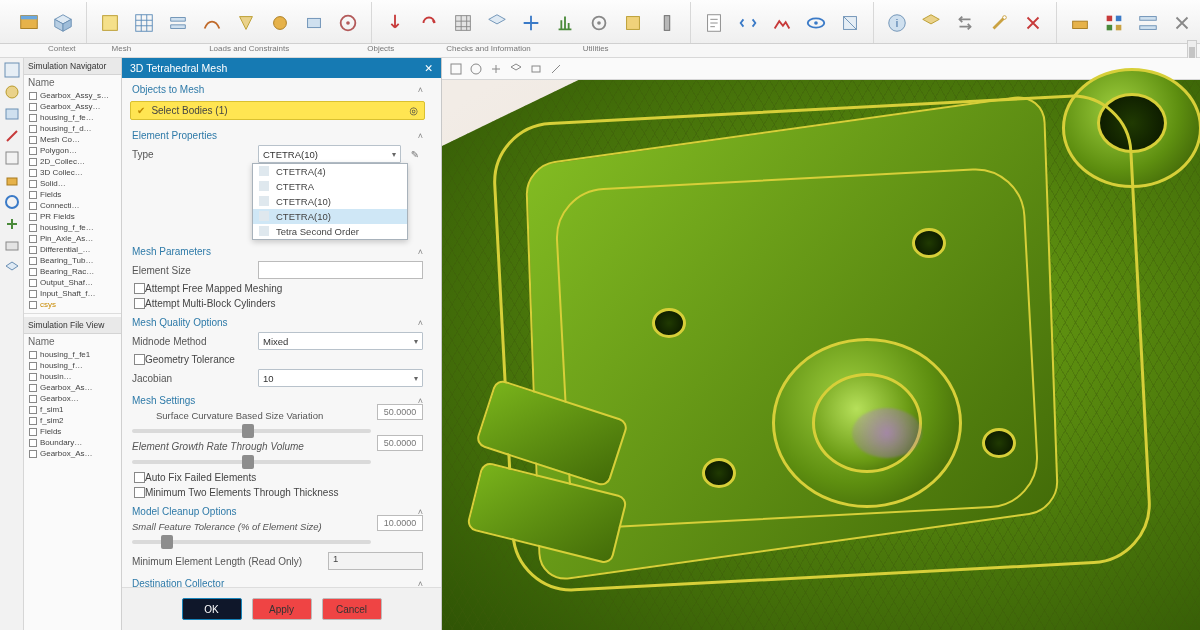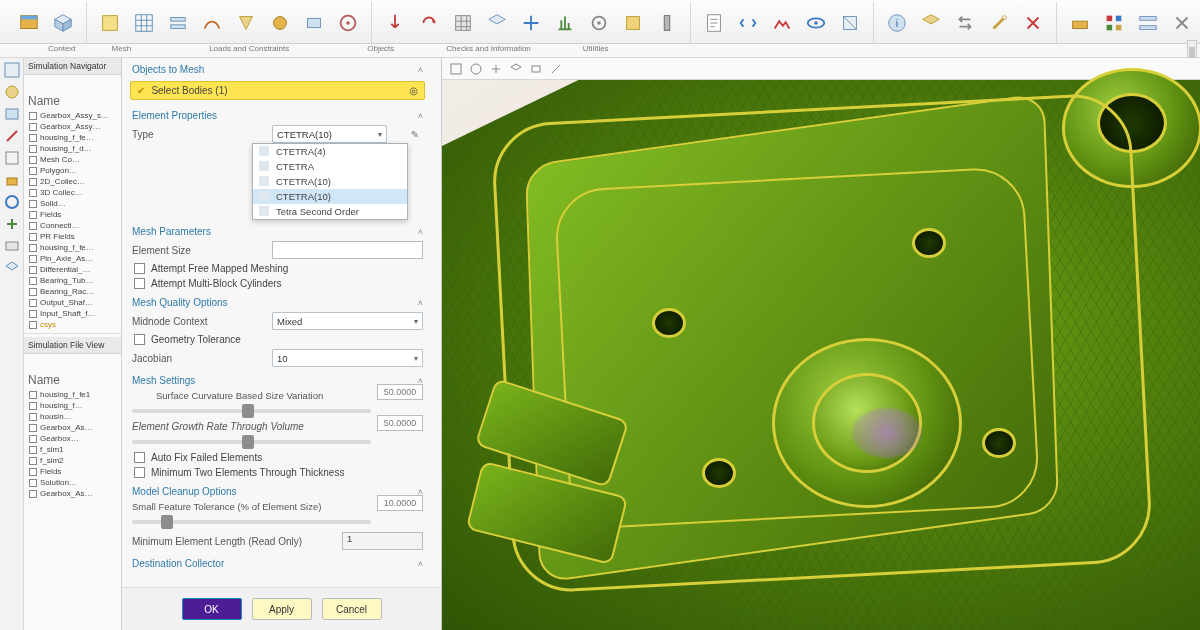--- a/index.html
+++ b/index.html
@@ -12,49 +12,49 @@
   .rib-lbls { height: 14px; display:flex; background:#f7f7f7; border-bottom:1px solid #d8d8d8; font-size:8px; color:#777; padding-left:30px;}
   .rib-lbls span{ padding:0 18px; }
   
   .workspace { display:flex; height: calc(630px - 58px); }
   
   .vrail { width: 24px; background:#f2f2f2; border-right:1px solid #d6d6d6; padding-top:4px; display:flex; flex-direction:column; align-items:center; gap:6px;}
   .vrail .r-ic { width:16px; height:16px; }
   
   .nav { width: 98px; background:#fafafa; border-right:1px solid #d0d0d0; font-size:8px; color:#444; overflow:hidden;}
   .nav .title { background:#e9e9e9; font-size:8.5px; padding:3px 4px; border-bottom:1px solid #d4d4d4; color:#333;}
-  .nav .hdr { font-size:12px; padding:2px 4px; color:#666;margin-top:17px;}
+  .nav .hdr { font-size:10px; padding:2px 4px; color:#666;}
   .nav .row { display:flex; align-items:center; gap:3px; padding:1px 3px 1px 5px; white-space:nowrap;}
   .nav .row .bx{ width:8px;height:8px;border:1px solid #888; background:#fff;}
   .nav .sep{ height:1px; background:#ddd; margin:3px 0;}
   
   .dialog { width: 320px; background:#f7f7f7; border-right:1px solid #c8c8c8; display:flex; flex-direction:column; font-size:10px; color:#444;}
   .dlg-title { background:#167ab3; color:#fff; font-size:10.5px; padding:4px 8px; display:flex; align-items:center; justify-content:space-between;}
   .dlg-body{ flex:1; overflow:hidden; padding:0 8px 0 0;}
   .sec-h { color:#2e7aa8; font-size:10px; padding:6px 10px 2px 10px; display:flex; justify-content:space-between; align-items:center;}
   .sec-h .chev{ color:#888; font-size:9px;}
   .yellow-row{ margin:4px 8px; background:#ffe552; border:1px solid #d9c030; border-radius:2px; padding:3px 6px; display:flex; align-items:center; justify-content:space-between; font-size:10px;}
-  .fld{ display:flex; align-items:center; padding:2px 10px; gap:20px;}
+  .fld{ display:flex; align-items:center; padding:2px 10px; gap:6px;}
   .fld .lbl{ flex:0 0 120px; color:#555;}
   .dd { flex:1; height:18px; border:1px solid #b8c2cb; background:#fff; border-radius:1px; display:flex; align-items:center; justify-content:space-between; padding:0 4px; font-size:9.5px; color:#333;}
   .dd .car{ color:#666; font-size:8px;}
   .dropdown-pop{ position:relative; margin-left:130px; margin-top:-2px; width:156px; background:#fff; border:1px solid #a8b2bb; box-shadow:0 2px 6px rgba(0,0,0,.2); font-size:9.5px; z-index:5;}
   .dropdown-pop .opt{ padding:2px 6px; display:flex; gap:7px;}
   .dropdown-pop .opt .mi{ width:10px;height:10px; background:#dfe8ee;}
   .dropdown-pop .opt.sel{ background:#cfe7f6;}
-  .chk{ display:flex; align-items:center; gap:6px; padding:2px 12px;}
+  .chk{ display:flex; align-items:center; padding:2px 12px;}
   .chk .box{ width:11px;height:11px;border:1px solid #888;background:#fff;}
   .slider-row{ padding:2px 10px;}
   .slider-track{ height:4px; background:#dadada; border-radius:2px; position:relative; margin:8px 52px 4px 0;}
   .slider-thumb{ position:absolute; top:-5px; width:12px; height:14px; background:#8d8d8d; border-radius:2px;}
   .slider-val{ position:absolute; right:10px; top:-4px; width:46px; height:16px; border:1px solid #bbb; background:#fff; font-size:9px; color:#777; display:flex;align-items:center;justify-content:center;}
   .inp{ flex:1; height:18px; border:1px solid #bbb; background:#fff; padding:0 4px; font-size:9.5px;}
   .btnbar{ display:flex; gap:10px; justify-content:center; padding:10px 0; border-top:1px solid #ddd; background:#f1f1f1;}
-  .bt{ min-width:60px; height:22px; border:1px solid #bbb; background:#fef9c3; border-radius:2px; font-size:10px; color:#333; display:flex;align-items:center;justify-content:center; cursor:pointer;}
-  .bt.primary{ background:#4c1d95; border-color:#1885bb; color:#fff;}
+  .bt{ min-width:60px; height:22px; border:1px solid #bbb; background:#ef4444; border-radius:2px; font-size:10px; color:#333; display:flex;align-items:center;justify-content:center; cursor:pointer;}
+  .bt.primary{ background:#0f172a; border-color:#1885bb; color:#fff;}
   
   .view { flex:1; position:relative; background:radial-gradient(circle at 35% 75%, #e8d9cf 0%, #efe5dd 35%, #f2ece6 70%); overflow:hidden;}
   .view-topbar{ height:22px; background:#fafafa; border-bottom:1px solid #d6d6d6; display:flex; align-items:center; gap:8px; padding:0 8px; font-size:9px; color:#888;}
   .view-topbar .vtb-ic{width:12px;height:12px;}
   .mesh{ position:absolute; inset:22px 0 0 0;
          background:
            repeating-linear-gradient(60deg, rgba(60,90,10,0.35) 0 1px, transparent 1px 9px),
            repeating-linear-gradient(-60deg, rgba(60,90,10,0.35) 0 1px, transparent 1px 9px),
            radial-gradient(ellipse at 60% 45%, #6fa514 0%, #4f7e0c 45%, #2f5405 100%);
          clip-path: polygon(0% 12%, 18% 0%, 100% 0%, 100% 100%, 0% 100%);
@@ -424,29 +424,33 @@
     <div class="row">
         <span class="bx"></span>
         <span>f_sim2</span>
       </div>
     <div class="row">
         <span class="bx"></span>
         <span>Fields</span>
       </div>
     <div class="row">
         <span class="bx"></span>
-        <span>Solution…</span>
+        <span>Boundary…</span>
       </div>
     <div class="row">
         <span class="bx"></span>
         <span>Gearbox_As…</span>
       </div>
   </div>
 
   <div class="dialog">
+    <div class="dlg-title">
+      <span>3D Tetrahedral Mesh</span>
+      <span style="cursor:pointer;">✕</span>
+    </div>
     <div class="dlg-body">
       <div class="sec-h">
           <span>Objects to Mesh</span>
           <span class="chev">˄</span>
         </div>
       <div class="yellow-row">
         <span style="display:flex;align-items:center;gap:6px;">
             <span style="color:#c08a00;">✔</span>
             <span>Select Bodies (1)</span>
           </span>
@@ -503,21 +507,21 @@
       <div class="chk">
           <span class="box"></span>
           <span>Attempt Multi-Block Cylinders</span>
         </div>
 
       <div class="sec-h">
           <span>Mesh Quality Options</span>
           <span class="chev">˄</span>
         </div>
       <div class="fld">
-          <span class="lbl">Midnode Context</span>
+          <span class="lbl">Midnode Method</span>
           <div class="dd">
             <span>Mixed</span>
             <span class="car">▾</span>
           </div>
         </div>
       <div class="chk">
           <span class="box"></span>
           <span>Geometry Tolerance</span>
         </div>
       <div class="fld">
@@ -553,21 +557,21 @@
       <div class="chk">
           <span class="box"></span>
           <span>Minimum Two Elements Through Thickness</span>
         </div>
 
       <div class="sec-h">
           <span>Model Cleanup Options</span>
           <span class="chev">˄</span>
         </div>
       <div class="slider-row" style="position:relative;">
-        <div style="font-size:9.5px;color:#555;">Small Feature Tolerance (% of Element Size)</div>
+        <div style="font-size:9.5px;color:#555;font-style:italic;">Small Feature Tolerance (% of Element Size)</div>
         <div class="slider-track">
             <div class="slider-thumb" style="left:12%;"></div>
           </div>
         <div class="slider-val">10.0000</div>
       </div>
       <div class="fld">
           <span class="lbl" style="flex:0 0 190px;">Minimum Element Length (Read Only)</span>
           <div class="inp" style="background:#f3f3f3;">1</div>
         </div>
 

